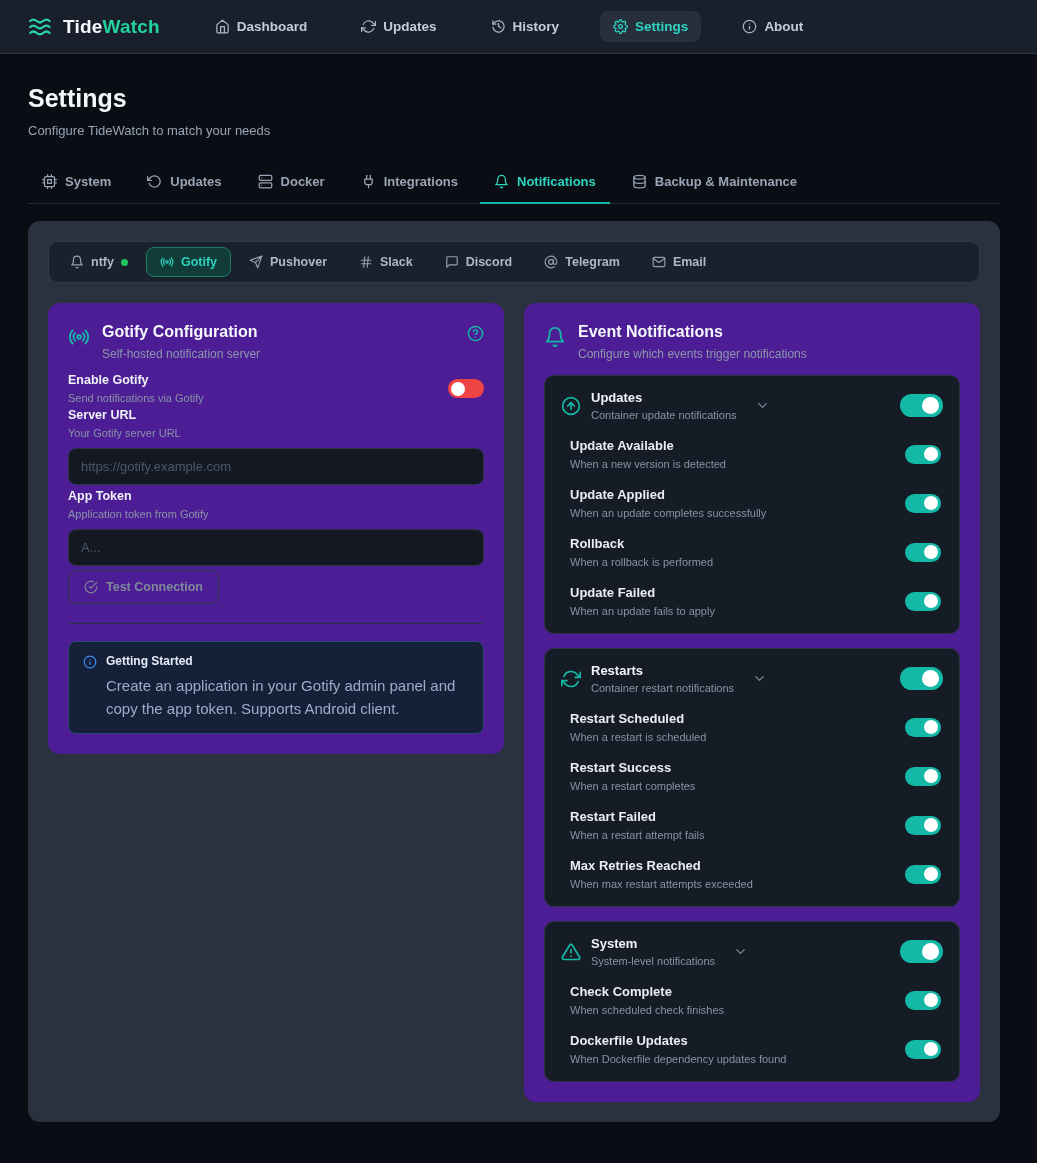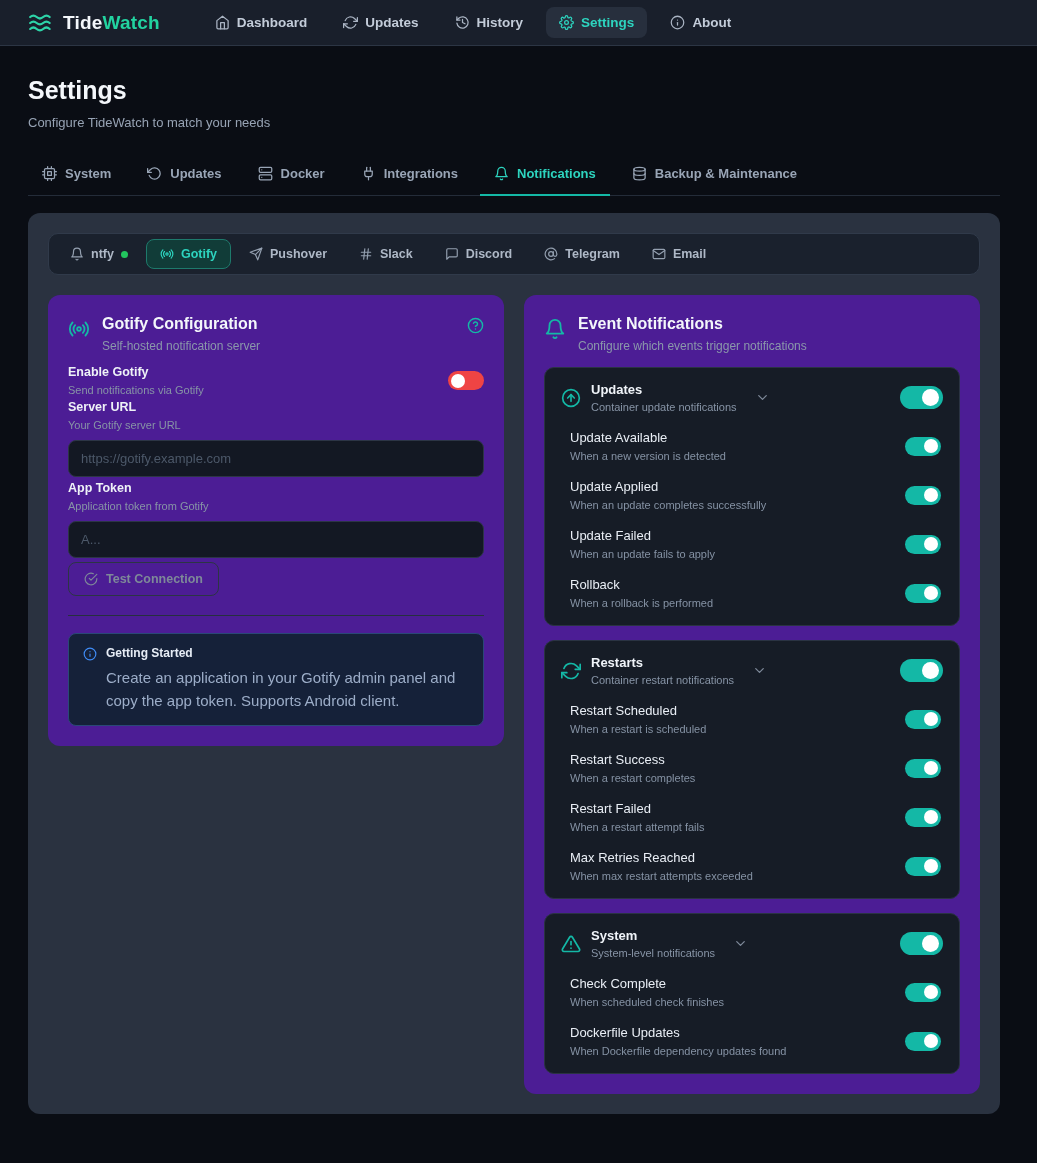--- a/index.html
+++ b/index.html
@@ -6,29 +6,29 @@
   html, body { width: 1037px; height: 1163px; overflow: hidden; }
   body {
     background: #0a0d14;
     font-family: "Liberation Sans", "DejaVu Sans", sans-serif;
     color: #e6ebf2;
   }
   svg { display: block; }
 
   
   .navbar {
-    height: 46px; background: #191f2b; border-bottom: 1px solid #2c3544;
+    height: 54px; background: #191f2b; border-bottom: 1px solid #2c3544;
     display: flex; align-items: center; padding: 13px 28px;
   }
   .logo { display: flex; align-items: center; gap: 9px; }
   .logo-waves { color: #2dd4a8; }
   .logo-text { font-size: 19px; font-weight: bold; letter-spacing: .2px; }
   .logo-text .t1 { color: #f4f7fb; }
   .logo-text .t2 { color: #22d3a0; }
-  .nav-items { display: flex; gap: 10px; margin-left: 42px; }
+  .nav-items { display: flex; gap: 28px; margin-left: 42px; }
   .nav-item {
     display: flex; align-items: center; gap: 7px; padding: 8px 13px;
     font-size: 13.5px; font-weight: 600; color: #c3ccd9; border-radius: 8px; cursor: pointer;
   }
   .nav-item .ic { color: #aab4c3; }
   .nav-item.active { background: #272f3d; color: #2dd4bf; }
   .nav-item.active .ic { color: #2dd4bf; }
 
   
   .page-head { padding: 30px 28px 0; }
@@ -125,21 +125,21 @@
   .group-head .gic { color: #14b8a6; margin-right: 10px; }
   .group-title { font-size: 13px; font-weight: bold; color: #f0f4f9; }
   .group-sub { font-size: 11px; color: #8794a6; margin-top: 4px; }
   .chev { color: #7e8999; margin-left: 18px; cursor: pointer; }
   .gspacer { flex: 1; }
 
   .ev-item {
     display: flex; align-items: center; justify-content: space-between;
     margin: 17px 2px 0 9px;
   }
-  .ev-title { font-size: 13px; font-weight: 400; color: #e9eef5; }
+  .ev-title { font-size: 13px; font-weight: 700; color: #e9eef5; }
   .ev-sub { font-size: 11px; color: #8592a4; margin-top: 5px; }
 </style>
 </head>
 <body>
 
 <header class="navbar">
   <div class="logo">
     <span class="logo-waves">
       <svg width="26" height="26" viewBox="0 0 24 24" fill="none" stroke="currentColor" stroke-width="2" stroke-linecap="round">
         <path d="M2 6.5c2-1.8 4-1.8 6 0s4 1.8 6 0 4-1.8 6 0"></path>
@@ -461,29 +461,29 @@
         </div>
         <div class="ev-item">
           <div>
             <div class="ev-title">Update Applied</div>
             <div class="ev-sub">When an update completes successfully</div>
           </div>
           <span class="tg sm"></span>
         </div>
         <div class="ev-item">
           <div>
+            <div class="ev-title">Rollback</div>
+            <div class="ev-sub">When a rollback is performed</div>
+          </div>
+          <span class="tg sm"></span>
+        </div>
+        <div class="ev-item">
+          <div>
             <div class="ev-title">Update Failed</div>
             <div class="ev-sub">When an update fails to apply</div>
-          </div>
-          <span class="tg sm"></span>
-        </div>
-        <div class="ev-item">
-          <div>
-            <div class="ev-title">Rollback</div>
-            <div class="ev-sub">When a rollback is performed</div>
           </div>
           <span class="tg sm"></span>
         </div>
       </div>
 
       <div class="group">
         <div class="group-head">
           <span class="gic">
             <svg width="20" height="20" viewBox="0 0 24 24" fill="none" stroke="currentColor" stroke-width="2" stroke-linecap="round" stroke-linejoin="round">
                 <polyline points="23 4 23 10 17 10"></polyline>

